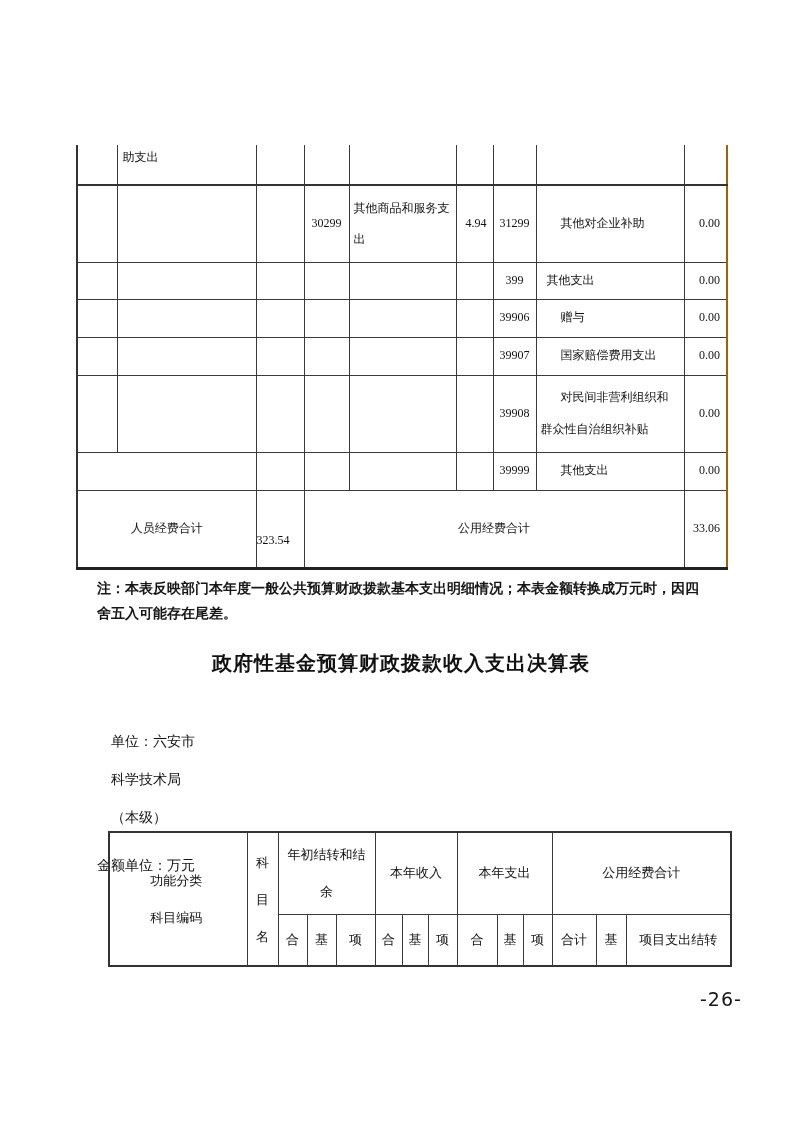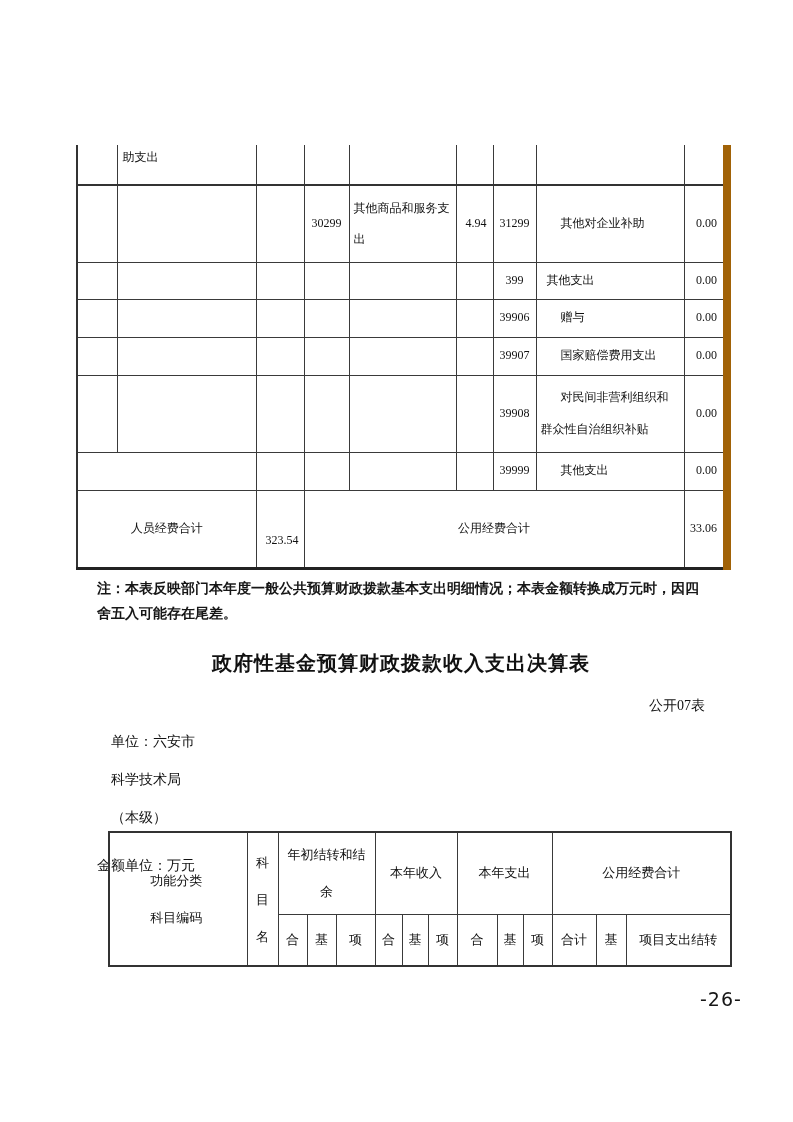--- a/index.html
+++ b/index.html
@@ -4,35 +4,35 @@
 <style>
   html,body{margin:0;padding:0;background:#888;}
   .page{
     position:relative;width:793px;height:1122px;margin:0 auto;background:#fff;
     font-family:"Liberation Serif","DejaVu Serif",serif;color:#111;overflow:hidden;
   }
   
   table.t1{
     position:absolute;left:76px;top:145px;width:650px;
     border-collapse:collapse;table-layout:fixed;
-    border-left:2px solid #333;border-right:8px solid #a16207;border-bottom:3px solid #222;
+    border-left:2px solid #333;border-right:2px solid #a16207;border-bottom:3px solid #222;
   }
   table.t1 td{
     border:1px solid #3a3a3a;font-size:12px;line-height:2.6;vertical-align:middle;
     padding:0;overflow:hidden;
   }
   table.t1 tr.first td{border-top:none;border-bottom:2px solid #333;}
   .t1 .cat{vertical-align:top;text-align:left;padding:3px 0 0 5px;line-height:1.6;}
   .t1 .name{text-align:left;padding:0 4px;word-break:break-all;}
   .t1 .ind1{text-indent:6px;}
   .t1 .ind2{text-indent:20px;}
   .t1 .code{text-align:center;}
   .t1 .amt{text-align:right;padding-right:6px;}
   .t1 .sum-label{text-align:center;}
-  .t1 .sum-amt-b{text-align:right;padding-right:5px;vertical-align:bottom;padding-bottom:10px;}
+  .t1 .sum-amt-b{text-align:left;padding-right:5px;vertical-align:bottom;padding-bottom:10px;}
   
   .note{
     position:absolute;left:97px;top:576px;width:612px;
     font-family:"Liberation Sans","DejaVu Sans",sans-serif;font-weight:700;
     font-size:14px;line-height:25px;word-break:break-all;color:#161616;
   }
   
   .sec-title{
     position:absolute;left:97px;top:650px;width:608px;text-align:center;
     font-size:20px;font-weight:700;letter-spacing:1px;
@@ -159,21 +159,20 @@
       <td class="sum-amt-b">323.54</td>
       <td colspan="5" class="sum-label">公用经费合计</td>
       <td class="amt">33.06</td>
     </tr>
   </tbody>
     </table>
 
   <div class="note">注：本表反映部门本年度一般公共预算财政拨款基本支出明细情况；本表金额转换成万元时，因四舍五入可能存在尾差。</div>
 
   <div class="sec-title">政府性基金预算财政拨款收入支出决算表</div>
-  <div class="tableno">公开07表</div>
   <div class="unit1">单位：六安市</div>
   <div class="unit2">科学技术局</div>
   <div class="unit3">（本级）</div>
   <div class="amount-unit">金额单位：万元</div>
 
   <table class="t2">
     <colgroup>
       <col style="width:138px">
         <col style="width:31px">
       <col style="width:29px">

